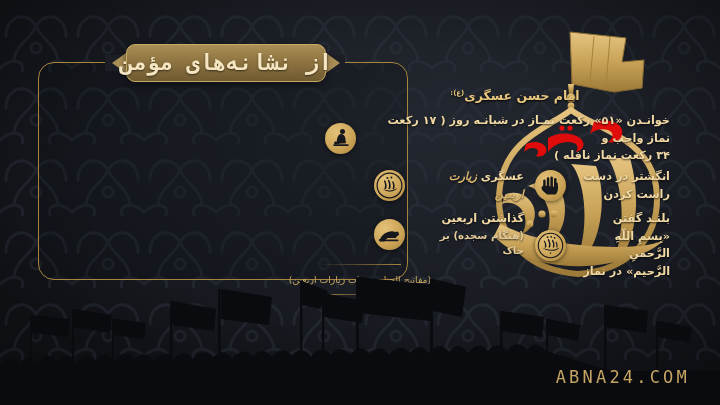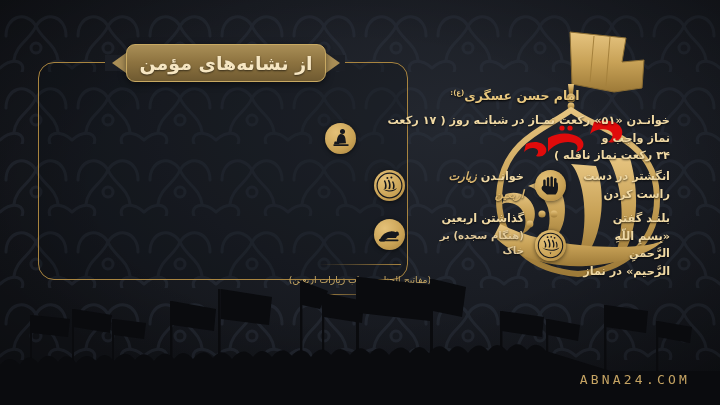--- a/index.html
+++ b/index.html
@@ -48,24 +48,25 @@
   .title-badge{
     position:absolute;left:14px;top:0;width:200px;height:38px;
     border-radius:9px;
     background:linear-gradient(180deg,#a98e56 0%,#8d7340 48%,#6f5a31 100%);
     border:1.3px solid #c8a962;
     box-sizing:border-box;
     display:flex;align-items:center;justify-content:center;
     box-shadow:0 2px 7px rgba(0,0,0,.5);
   }
   .title-badge span{
-    color:#f6e6c2;font-size:19px;font-weight:bold;
+    color:#f6e6c2;font-size:22px;font-weight:bold;
     letter-spacing:.4px;
     text-shadow:0 1px 2px rgba(0,0,0,.55);
     white-space:nowrap;
+    font-family:Liberation Mono, monospace;
   }
   .orn{
     position:absolute;top:9px;width:0;height:0;
   }
   .orn-l{left:0;border-top:10px solid transparent;border-bottom:10px solid transparent;border-right:14px solid #a98e56;}
   .orn-r{right:0;border-top:10px solid transparent;border-bottom:10px solid transparent;border-left:14px solid #a98e56;}
 
   
   .attrib{
     position:absolute;right:40px;top:88px;width:330px;
@@ -113,21 +114,21 @@
 
   
   .art{position:absolute;right:8px;top:18px;width:268px;height:268px;}
 
   
   .crowd{position:absolute;left:0;bottom:0;width:720px;height:130px;}
 
   
   .wm{
     position:absolute;right:30px;bottom:18px;
-    color:#c6a463;font-size:13px;letter-spacing:3.2px;
+    color:#c6a463;font-size:17px;letter-spacing:3.2px;
     font-family:"DejaVu Sans Mono","Liberation Mono",monospace;
     direction:ltr;
   }
 </style>
 </head>
 <body>
 
 <div id="poster">
 
   <div class="bg-base"></div>
@@ -239,21 +240,21 @@
           <path d="M7 17 C11 19, 17 19, 21 16 C19 20, 12 21, 7 17 Z"></path>
           <path d="M9 8 C11 12, 11 15, 10 17 L8.4 17 C9.4 14, 9.2 11, 7.8 9 Z"></path>
           <path d="M13 7.5 C15 11, 15 15, 14 17 L12.4 17 C13.4 14, 13.2 11, 11.8 8.6 Z"></path>
           <path d="M17 9 C19 12, 19 15, 18 17 L16.6 17 C17.4 14, 17.2 11.6, 16 10 Z"></path>
           <circle cx="11.4" cy="6" r="1"></circle>
             <circle cx="15.4" cy="5.6" r="1"></circle>
         </g>
       </svg>
     </div>
     <div class="txt">
-      <span>خوانـدن</span>
+      <span>عسگری</span>
       <span class="calli">زیارت اربعین</span>
     </div>
   </div>
 
   <div class="row row-2a">
     <div class="ic">
       <svg width="23" height="23" viewBox="0 0 23 23">
         <g fill="#16181d">
           <rect x="4.2" y="5.5" width="2.5" height="9" rx="1.2"></rect>
           <rect x="7.8" y="3.2" width="2.5" height="11" rx="1.2"></rect>

